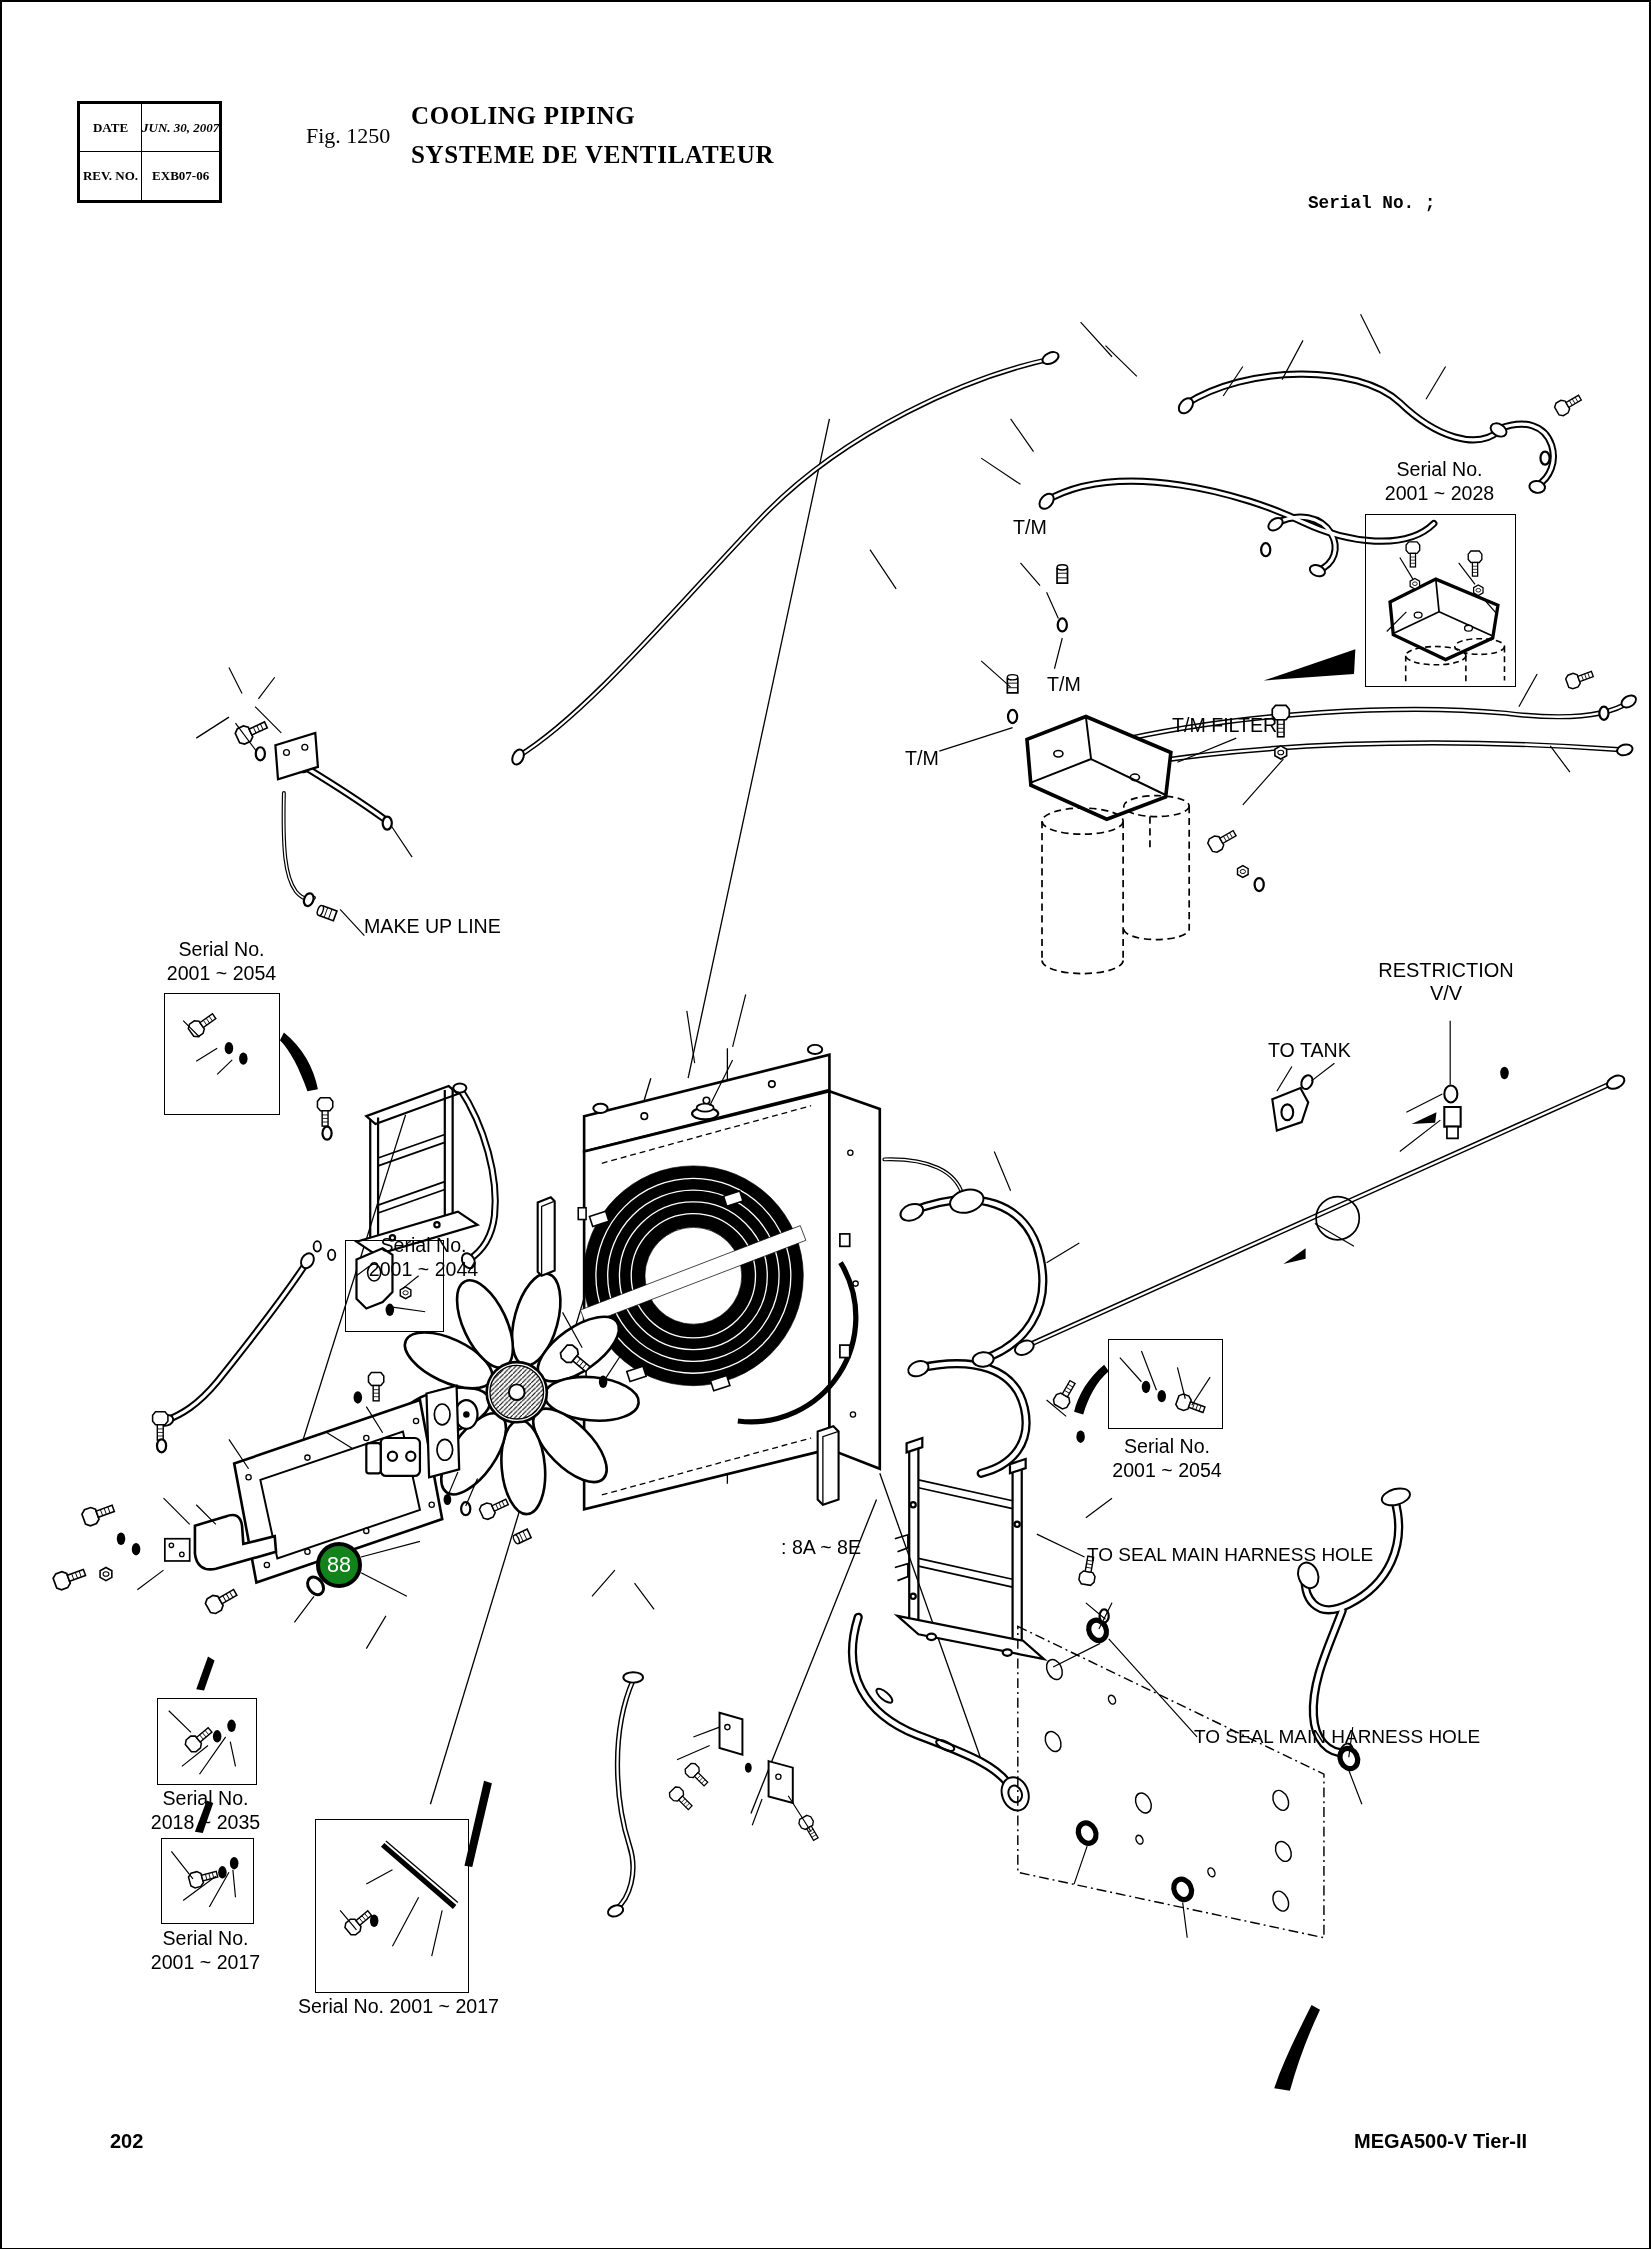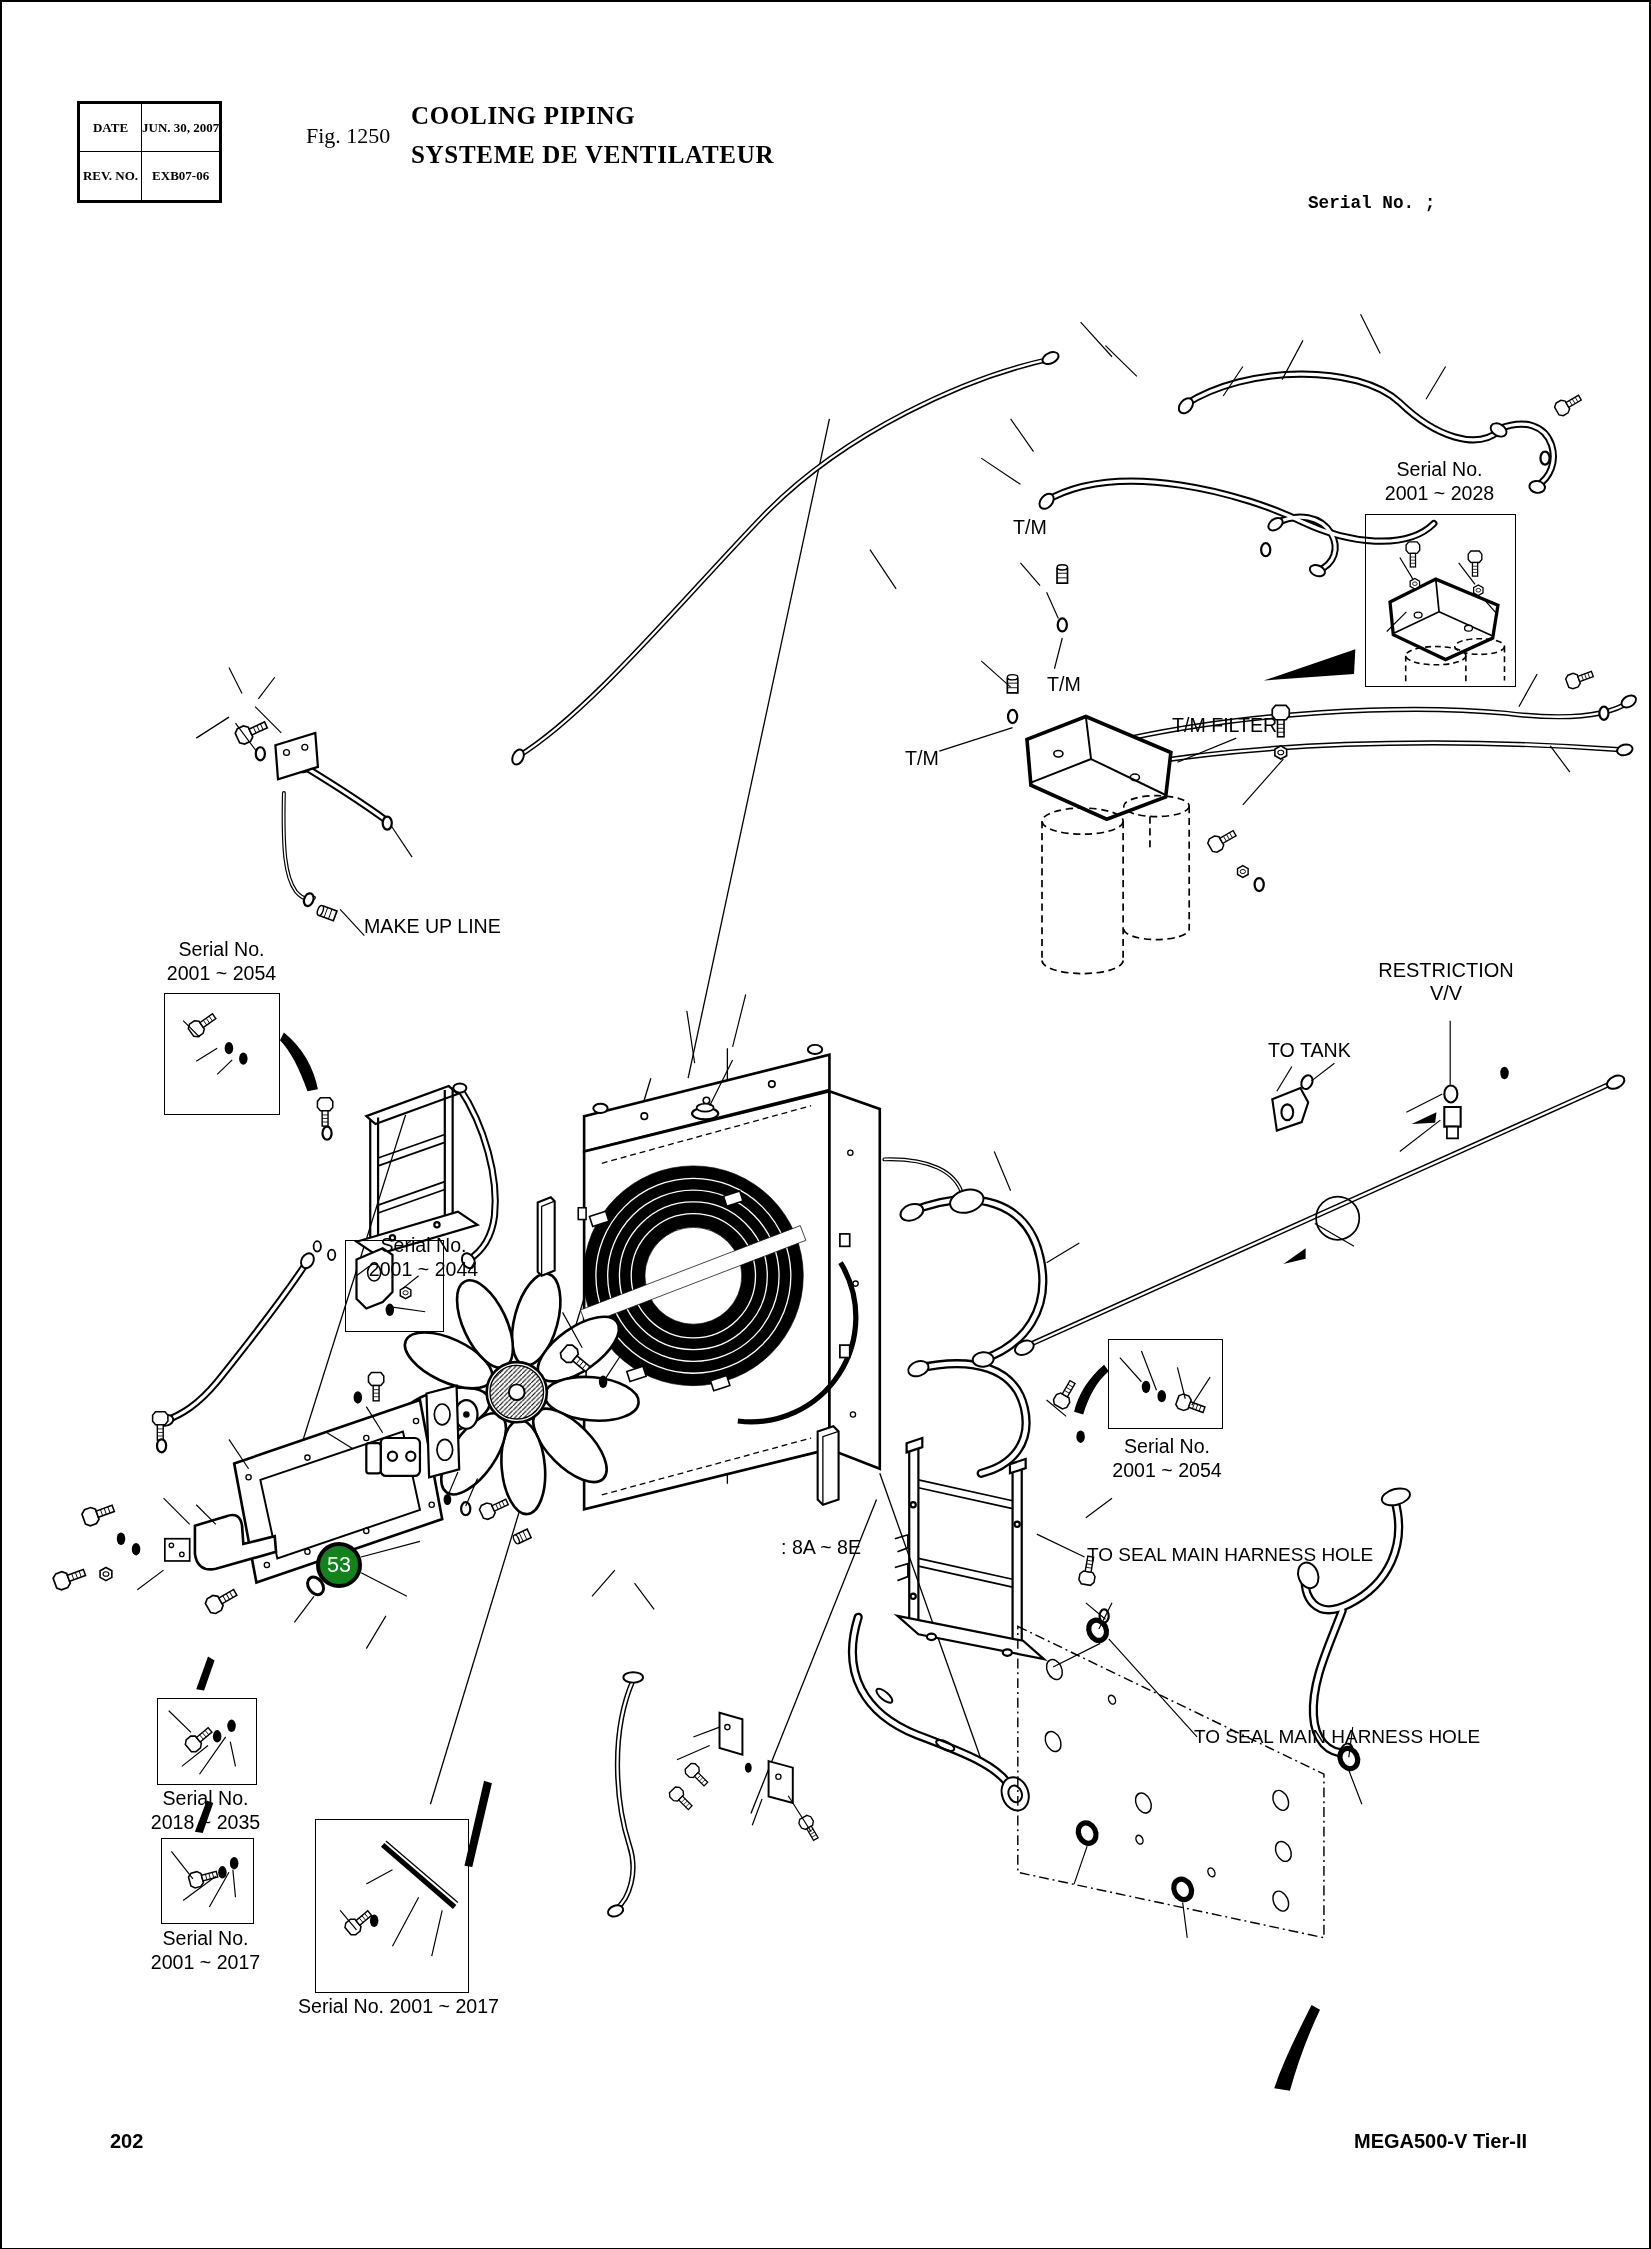--- a/index.html
+++ b/index.html
@@ -8,21 +8,21 @@
     font-family:"Liberation Sans", sans-serif; overflow:hidden;
     box-shadow: inset 0 0 0 2px #000;
   }
   .art { position:absolute; left:0; top:0; }
   
   .hdr-table { position:absolute; left:77px; top:101px; width:139px; height:96px;
     border:3.3px solid #000; display:grid; grid-template-columns:62px 1fr; grid-template-rows:1fr 1fr;
     font-family:"Liberation Serif", serif; font-weight:bold; }
   .hdr-cell { display:flex; align-items:center; justify-content:center; font-size:13px; white-space:nowrap; }
   .hc-bl { border-right:1.3px solid #000; border-bottom:1.3px solid #000; }
-  .hc-br { border-bottom:1.3px solid #000; }
+  .hc-br { border-bottom:1.3px solid #000;font-style:italic; }
   .hc-tl { border-right:1.3px solid #000; }
   .fig-label { position:absolute; left:306px; top:123px; font-family:"Liberation Serif", serif;
     font-weight:normal; font-size:22px; }
   .title1 { position:absolute; left:411px; top:102px; font-family:"Liberation Serif", serif;
     font-weight:bold; font-size:25px; letter-spacing:0.7px; }
   .title2 { position:absolute; left:411px; top:141px; font-family:"Liberation Serif", serif;
     font-weight:bold; font-size:25px; letter-spacing:0.7px; }
   .serial-note { position:absolute; left:1308px; top:193px; font-family:Liberation Mono, monospace;
     font-weight:bold; font-size:17.7px; }
   
@@ -555,19 +555,19 @@
 
 <div class="cbox" style="left:1365px; top:514px; width:149px; height:171px;"></div>
 <div class="cbox" style="left:164px; top:993px; width:114px; height:120px;"></div>
 <div class="cbox" style="left:345px; top:1240px; width:97px; height:90px;"></div>
 <div class="cbox" style="left:1108px; top:1339px; width:113px; height:88px;"></div>
 <div class="cbox" style="left:157px; top:1698px; width:98px; height:85px;"></div>
 <div class="cbox" style="left:161px; top:1838px; width:91px; height:84px;"></div>
 <div class="cbox" style="left:315px; top:1819px; width:152px; height:172px;"></div>
 
 <div class="badge-clip"></div>
-<div class="badge" style="background: rgb(18, 130, 26);">53</div>
+<div class="badge" style="background: rgb(18, 130, 26);">88</div>
 
 <div class="footer-num">202</div>
 <div class="footer-model">MEGA500-V Tier-II</div>
 
 </div>
 
 
 </body></html>

